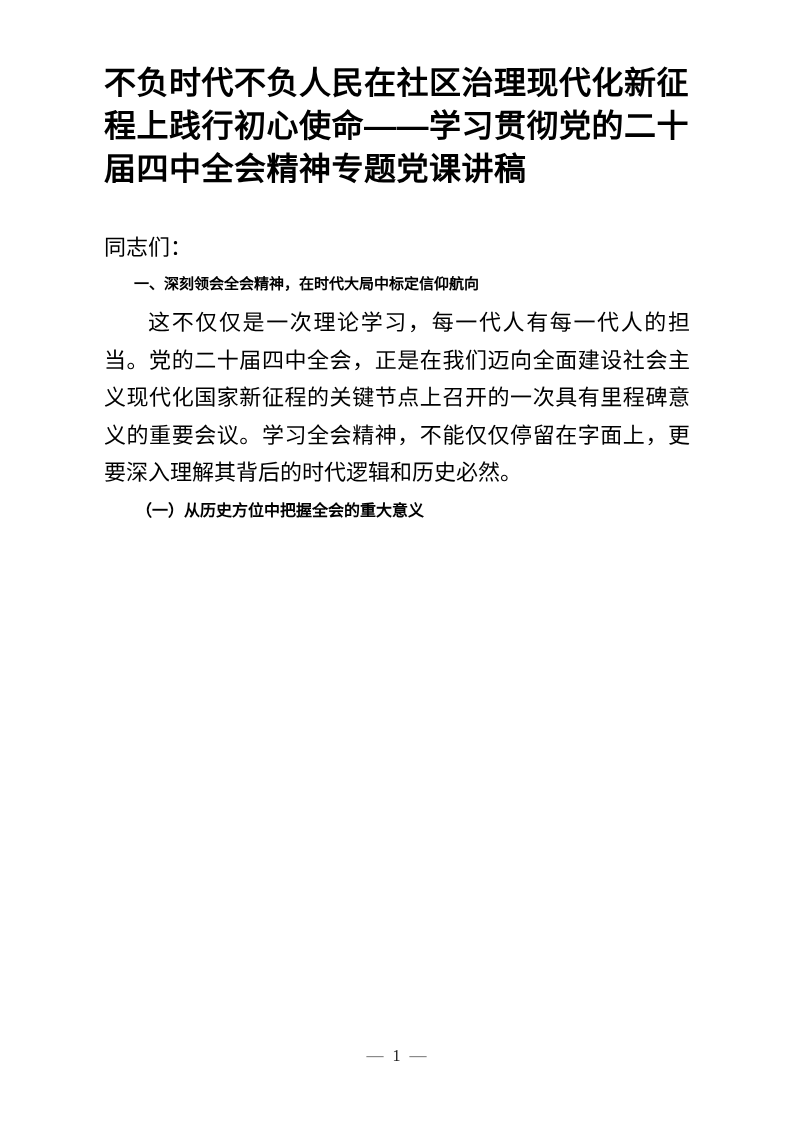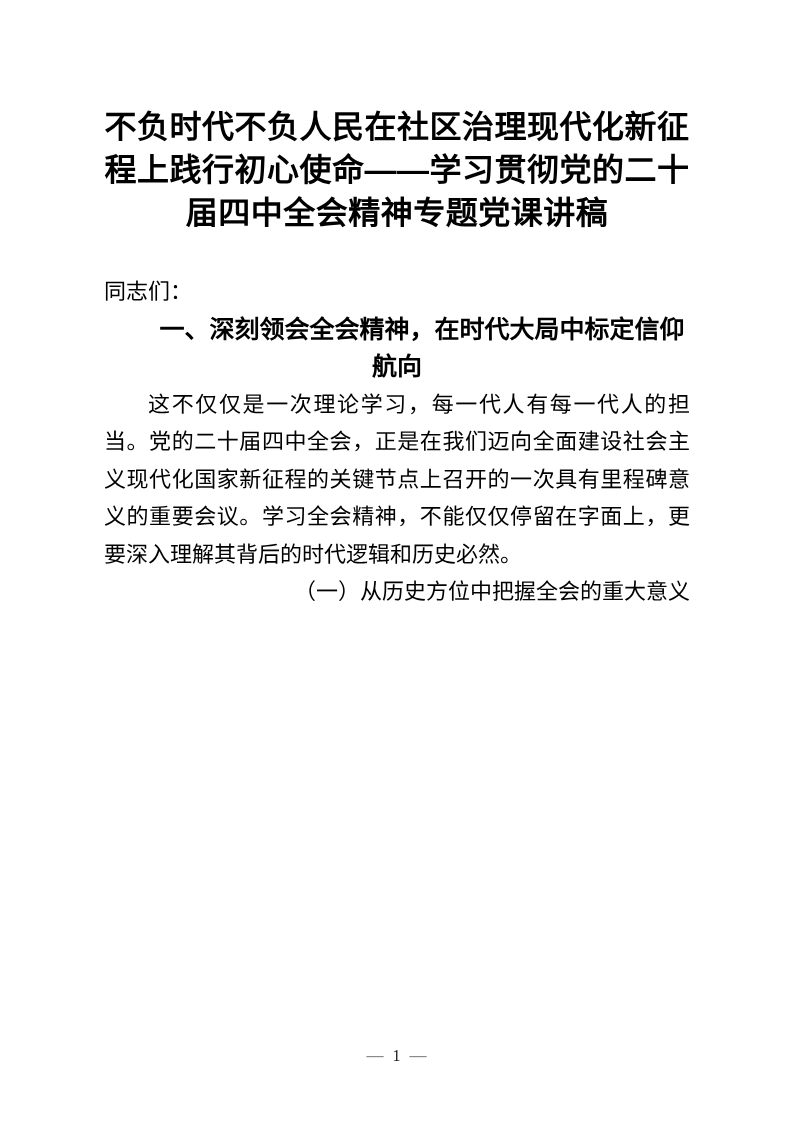--- a/index.html
+++ b/index.html
@@ -11,62 +11,61 @@
     position: relative;
     width: 793px;
     height: 1122px;
     background: #ffffff;
     color: #000000;
     overflow: hidden;
     font-family: "Liberation Serif", "DejaVu Serif", serif;
   }
   .doc-title {
     margin: 0;
-    padding-top: 106px;
+    padding-top: 62px;
     margin-left: 104px;
     width: 586px;
     font-family: "Liberation Sans", "DejaVu Sans", sans-serif;
     font-weight: bold;
     font-size: 32px;
     line-height: 43px;
-    text-align: center;
     letter-spacing: 0.5px;
   }
   .doc-body {
     margin: 38px 103px 0 104px;
     font-size: 22px;
     line-height: 37.5px;
     text-align: justify;
     text-justify: inter-ideograph;
   }
   .doc-body p, .doc-body h2, .doc-body h3 {
     margin: 0;
     padding: 0;
   }
   .salutation {
     text-indent: 0;
   }
   .para {
     text-indent: 2em;
   }
   .section-heading {
-    font-family: Liberation Sans, sans-serif;
+    font-family: Liberation Mono, monospace;
     font-weight: bold;
-    font-size: 25px;
+    font-size: 15px;
     line-height: 37.5px;
     text-indent: 2em;
-    text-align: center;
+    text-align: left;
   }
   .subsection-heading {
     font-family: "Liberation Serif", "DejaVu Serif", serif;
-    font-weight: normal;
-    font-size: 22px;
+    font-weight: bold;
+    font-size: 16px;
     line-height: 37.5px;
     text-indent: 2em;
-    text-align: right;
+    text-align: left;
   }
   .footer {
     position: absolute;
     bottom: 56px;
     left: 0;
     width: 100%;
     text-align: center;
     font-size: 17px;
     line-height: 20px;
     color: #000000;

